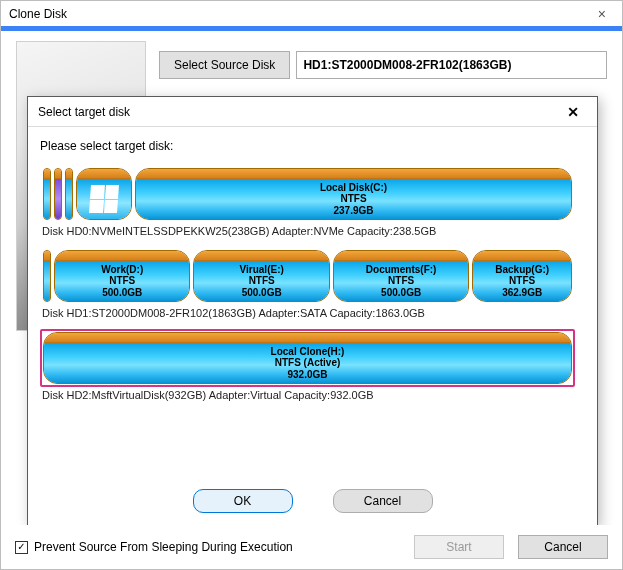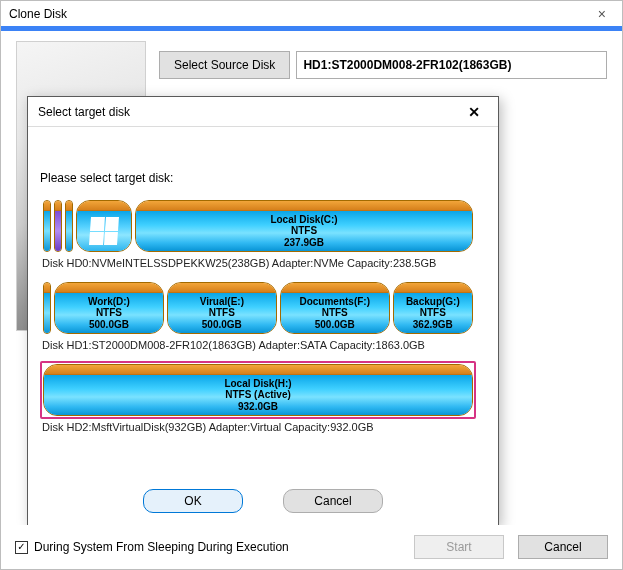--- a/index.html
+++ b/index.html
@@ -60,25 +60,25 @@
     display: flex; align-items: center;
     padding: 0 6px;
     font-weight: bold;
     background: #fff;
   }
 
   
   .dialog {
     position: absolute;
     left: 26px; top: 65px;
-    width: 472px; height: 430px;
+    width: 571px; height: 430px;
     background: #fff;
     border: 1px solid #5a5a5a;
     box-shadow: 3px 3px 12px rgba(0,0,0,0.25);
-    display: flex; flex-direction: column; gap: 32px;
+    display: flex; flex-direction: column;
   }
   .dlg-titlebar {
     height: 30px;
     display: flex; align-items: center;
     padding: 0 10px;
     border-bottom: 1px solid #dcdcdc;
     font-size: 12px;
   }
   .dlg-titlebar .close {
     margin-left: auto;
@@ -297,39 +297,39 @@
           </div>
         </div>
         <div class="disk-info">Disk HD1:ST2000DM008-2FR102(1863GB)   Adapter:SATA   Capacity:1863.0GB</div>
       </div>
 
       <div class="disk-block">
         <div class="bar-row selected">
           <div class="part" style="flex:1">
             <div class="part-head"></div>
             <div class="part-body">
-              <div>Local Disk(H:)</div>
+              <div>Local Clone(H:)</div>
               <div>NTFS (Active)</div>
               <div>932.0GB</div>
             </div>
           </div>
         </div>
         <div class="disk-info">Disk HD2:MsftVirtualDisk(932GB)   Adapter:Virtual   Capacity:932.0GB</div>
       </div>
 
     </div>
     <div class="dlg-buttons">
       <div class="btn primary dlg">OK</div>
       <div class="btn dlg">Cancel</div>
     </div>
   </div>
 
   <div class="footer">
     <label class="chk">
       <span class="chk-box">✓</span>
-      <span>During System From Sleeping During Execution</span>
+      <span>Prevent Source From Sleeping During Execution</span>
     </label>
     <div class="footer-btns">
       <div class="btn foot disabled">Start</div>
       <div class="btn foot">Cancel</div>
     </div>
   </div>
 </div>
 
 </body></html>

